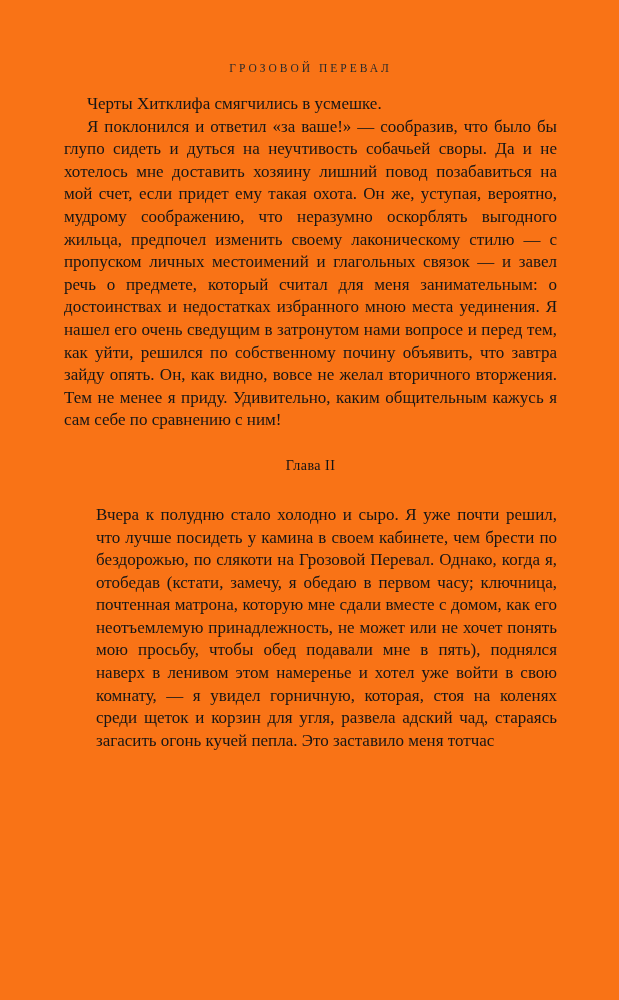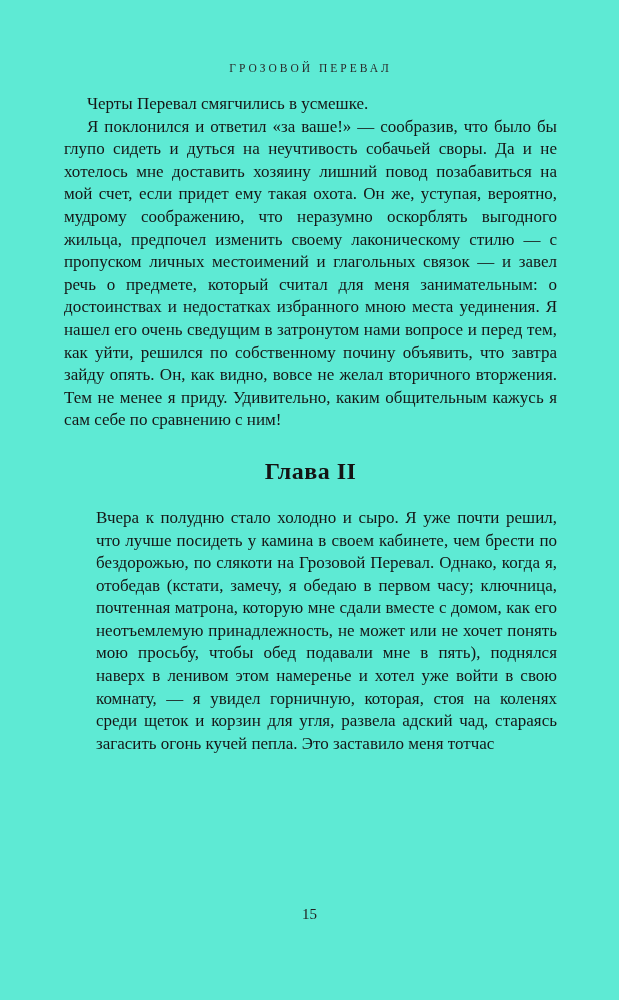--- a/index.html
+++ b/index.html
@@ -5,21 +5,21 @@
   html, body {
     margin: 0;
     padding: 0;
     background: #fbfbf9;
   }
   .page {
     position: relative;
     width: 619px;
     height: 1000px;
     box-sizing: border-box;
-    background: #5eead4;
+    background: #f97316;
     padding: 62px 62px 0 64px;
     font-family: "Liberation Serif", "DejaVu Serif", serif;
     color: #161616;
     overflow: hidden;
   }
   .running-header {
     text-align: center;
     font-size: 11.5px;
     letter-spacing: 3px;
     color: #2a2a2a;
@@ -34,24 +34,24 @@
   .body-text p {
     margin: 0;
     text-indent: 23px;
   }
   .body-text p.flush {
     text-indent: 0;
     margin-left: 32px;
   }
   .chapter-heading {
     font-family: "Liberation Serif", "DejaVu Serif", serif;
-    font-size: 24px;
-    font-weight: bold;
+    font-size: 14px;
+    font-weight: normal;
     text-align: center;
-    margin: 26px 0 22px 0;
+    margin: 26px 0 30px 0;
     letter-spacing: 0.5px;
     color: #141414;
   }
   .page-number {
     position: absolute;
     left: 0;
     right: 0;
     bottom: 77px;
     text-align: center;
     font-size: 15px;
@@ -59,25 +59,24 @@
   }
 </style>
 </head>
 <body>
 
 <div class="page">
 
   <div class="running-header">ГРОЗОВОЙ ПЕРЕВАЛ</div>
 
   <div class="body-text">
-    <p>Черты Перевал смягчились в усмешке.</p>
+    <p>Черты Хитклифа смягчились в усмешке.</p>
     <p>Я поклонился и ответил «за ваше!» — сообразив, что было бы глупо сидеть и дуться на неучтивость собачьей своры. Да и не хотелось мне доставить хозяину лишний повод позабавиться на мой счет, если придет ему такая охота. Он же, уступая, вероятно, мудрому соображению, что неразумно оскорблять выгодного жильца, предпочел изменить своему лаконическому стилю — с пропуском личных местоимений и глагольных связок — и завел речь о предмете, который считал для меня занимательным: о достоинствах и недостатках избранного мною места уединения. Я нашел его очень сведущим в затронутом нами вопросе и перед тем, как уйти, решился по собственному почину объявить, что завтра зайду опять. Он, как видно, вовсе не желал вторичного вторжения. Тем не менее я приду. Удивительно, каким общительным кажусь я сам себе по сравнению с ним!</p>
   </div>
 
   <h2 class="chapter-heading">Глава II</h2>
 
   <div class="body-text">
     <p class="flush">Вчера к полудню стало холодно и сыро. Я уже почти решил, что лучше посидеть у камина в своем кабинете, чем брести по бездорожью, по слякоти на Грозовой Перевал. Однако, когда я, отобедав (кстати, замечу, я обедаю в первом часу; ключница, почтенная матрона, которую мне сдали вместе с домом, как его неотъемлемую принадлежность, не может или не хочет понять мою просьбу, чтобы обед подавали мне в пять), поднялся наверх в ленивом этом намеренье и хотел уже войти в свою комнату, — я увидел горничную, которая, стоя на коленях среди щеток и корзин для угля, развела адский чад, стараясь загасить огонь кучей пепла. Это заставило меня тотчас</p>
   </div>
 
-  <div class="page-number">15</div>
 
 </div>
 
 </body></html>

